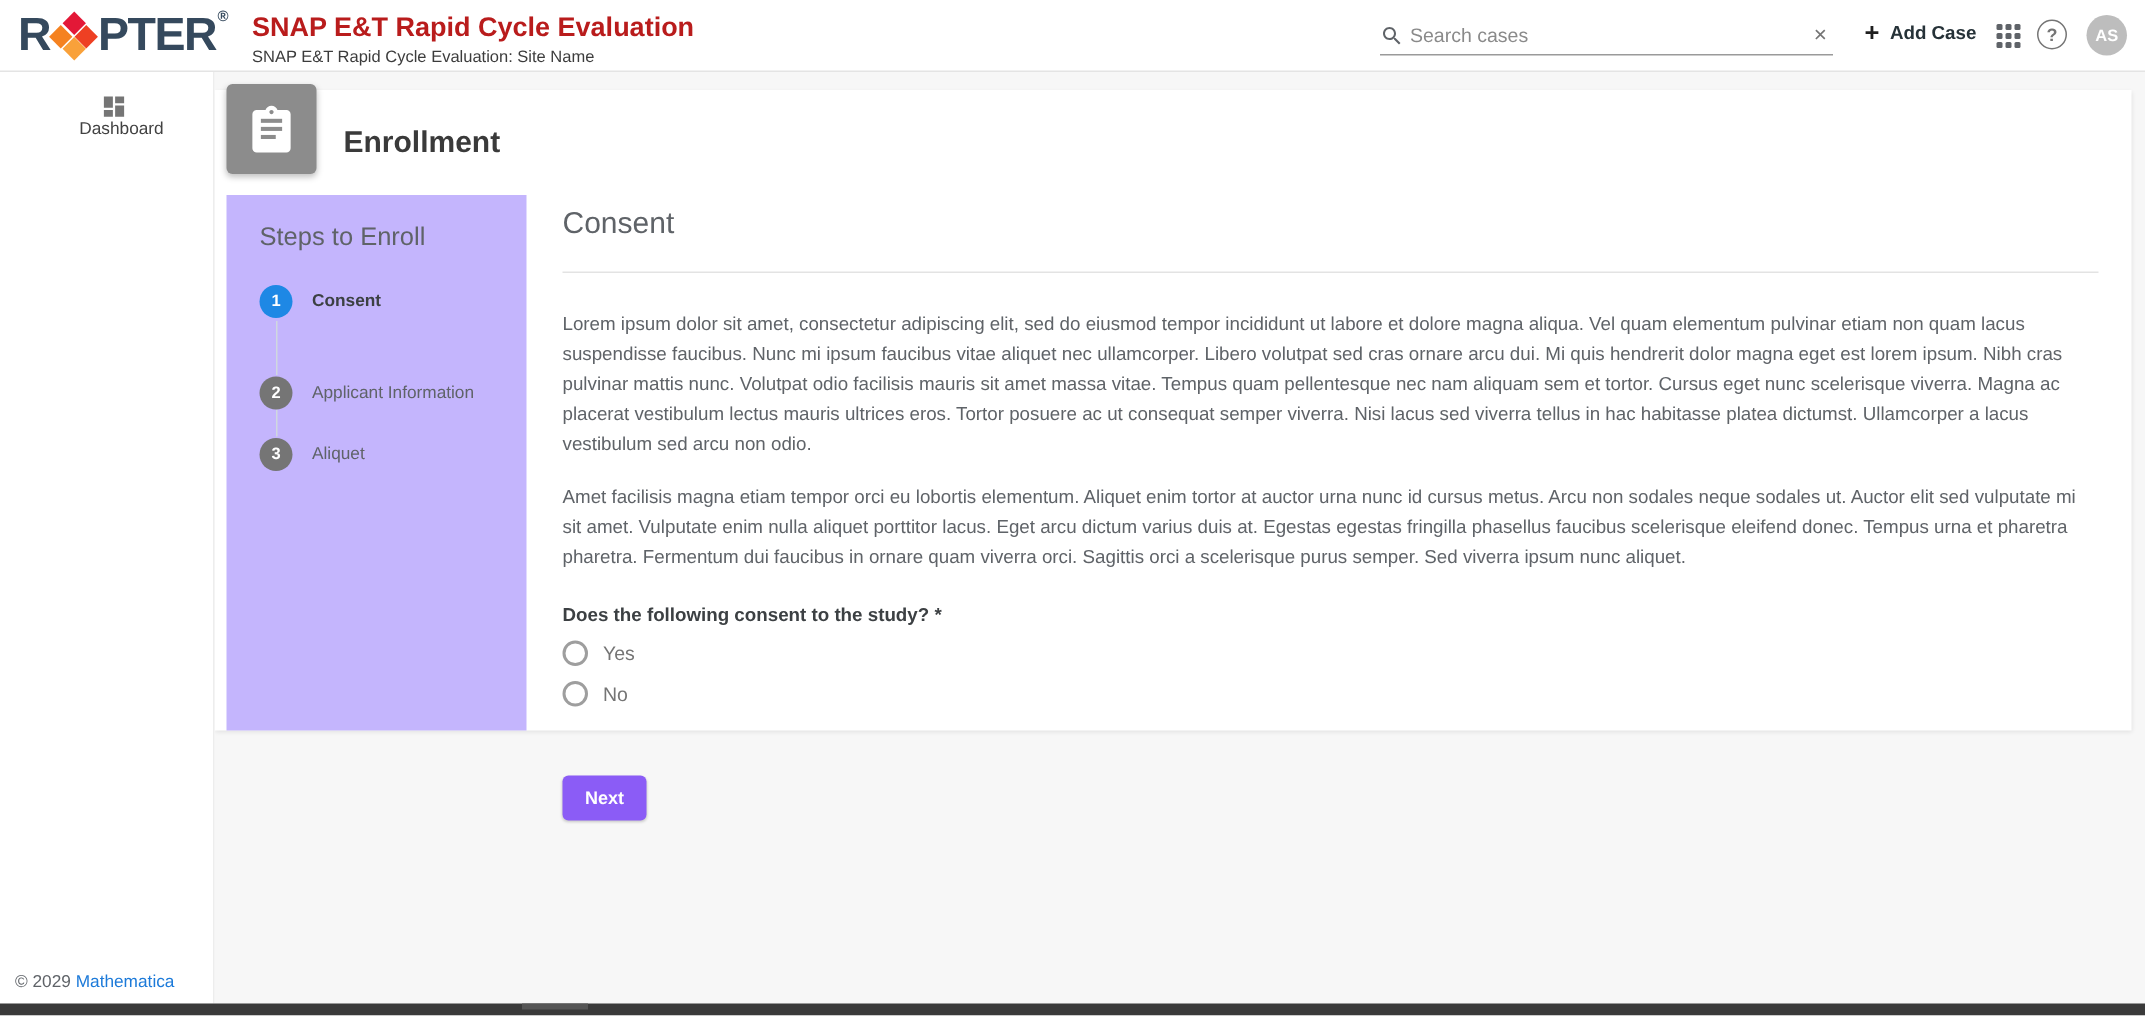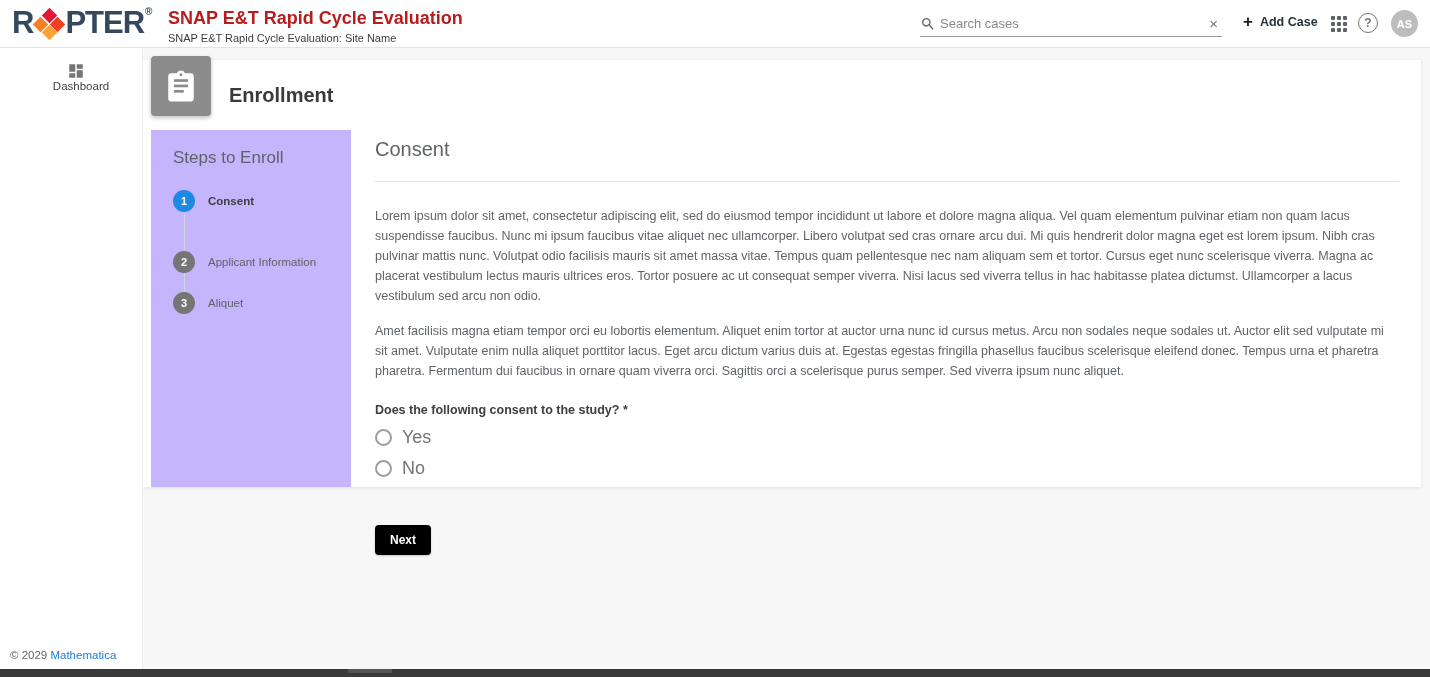--- a/index.html
+++ b/index.html
@@ -60,22 +60,22 @@
 
   
   .content { position:absolute; left:232px; top:70px; width:1024px; }
   .content h2 { font-size:20px; font-weight:400; color:#5f6368; margin:8px 0 20px; }
   .divider { border:none; border-top:1px solid #e3e3e3; margin:0 0 24px; }
   .instruction { font-style:italic; font-size:12.5px; color:#5f6368; margin-bottom:16px; }
   .para { font-size:12.5px; color:#5f6368; line-height:1.6; margin-bottom:15px; }
   .question { font-size:12.5px; font-weight:bold; color:#3c4043; margin:22px 0 10px; }
   .radio-row { display:flex; align-items:center; margin:10px 0; cursor:pointer; }
   .radio-circle { width:17px; height:17px; border:2px solid #9e9e9e; border-radius:50%; background:#fff; flex:0 0 17px; }
-  .radio-label { margin-left:10px; font-size:18px; color:#757575; }
-  .next-btn { margin-top:36px; background:#000000; color:#fff; border:none; border-radius:4px; font-family:"Liberation Sans",sans-serif; font-size:12px; font-weight:bold; padding:8px 15px; cursor:pointer; box-shadow:0 1px 2px rgba(0,0,0,.2); }
+  .radio-label { margin-left:10px; font-size:13px; color:#757575; }
+  .next-btn { margin-top:36px; background:#8b5cf6; color:#fff; border:none; border-radius:4px; font-family:"Liberation Sans",sans-serif; font-size:12px; font-weight:bold; padding:8px 15px; cursor:pointer; box-shadow:0 1px 2px rgba(0,0,0,.2); }
 
   
   .footer { position:absolute; left:10px; bottom:16px; font-size:11.5px; color:#5f6368; z-index:6; }
   .footer a { color:#1c7ad9; text-decoration:none; cursor:pointer; }
   .bottombar { position:absolute; left:0; bottom:0; width:1430px; height:8px; background:#3a3a3a; z-index:30; }
   .bottombar .thumb { position:absolute; left:348px; top:0; width:44px; height:4px; background:#555; }
 </style>
 </head>
 <body>
 

